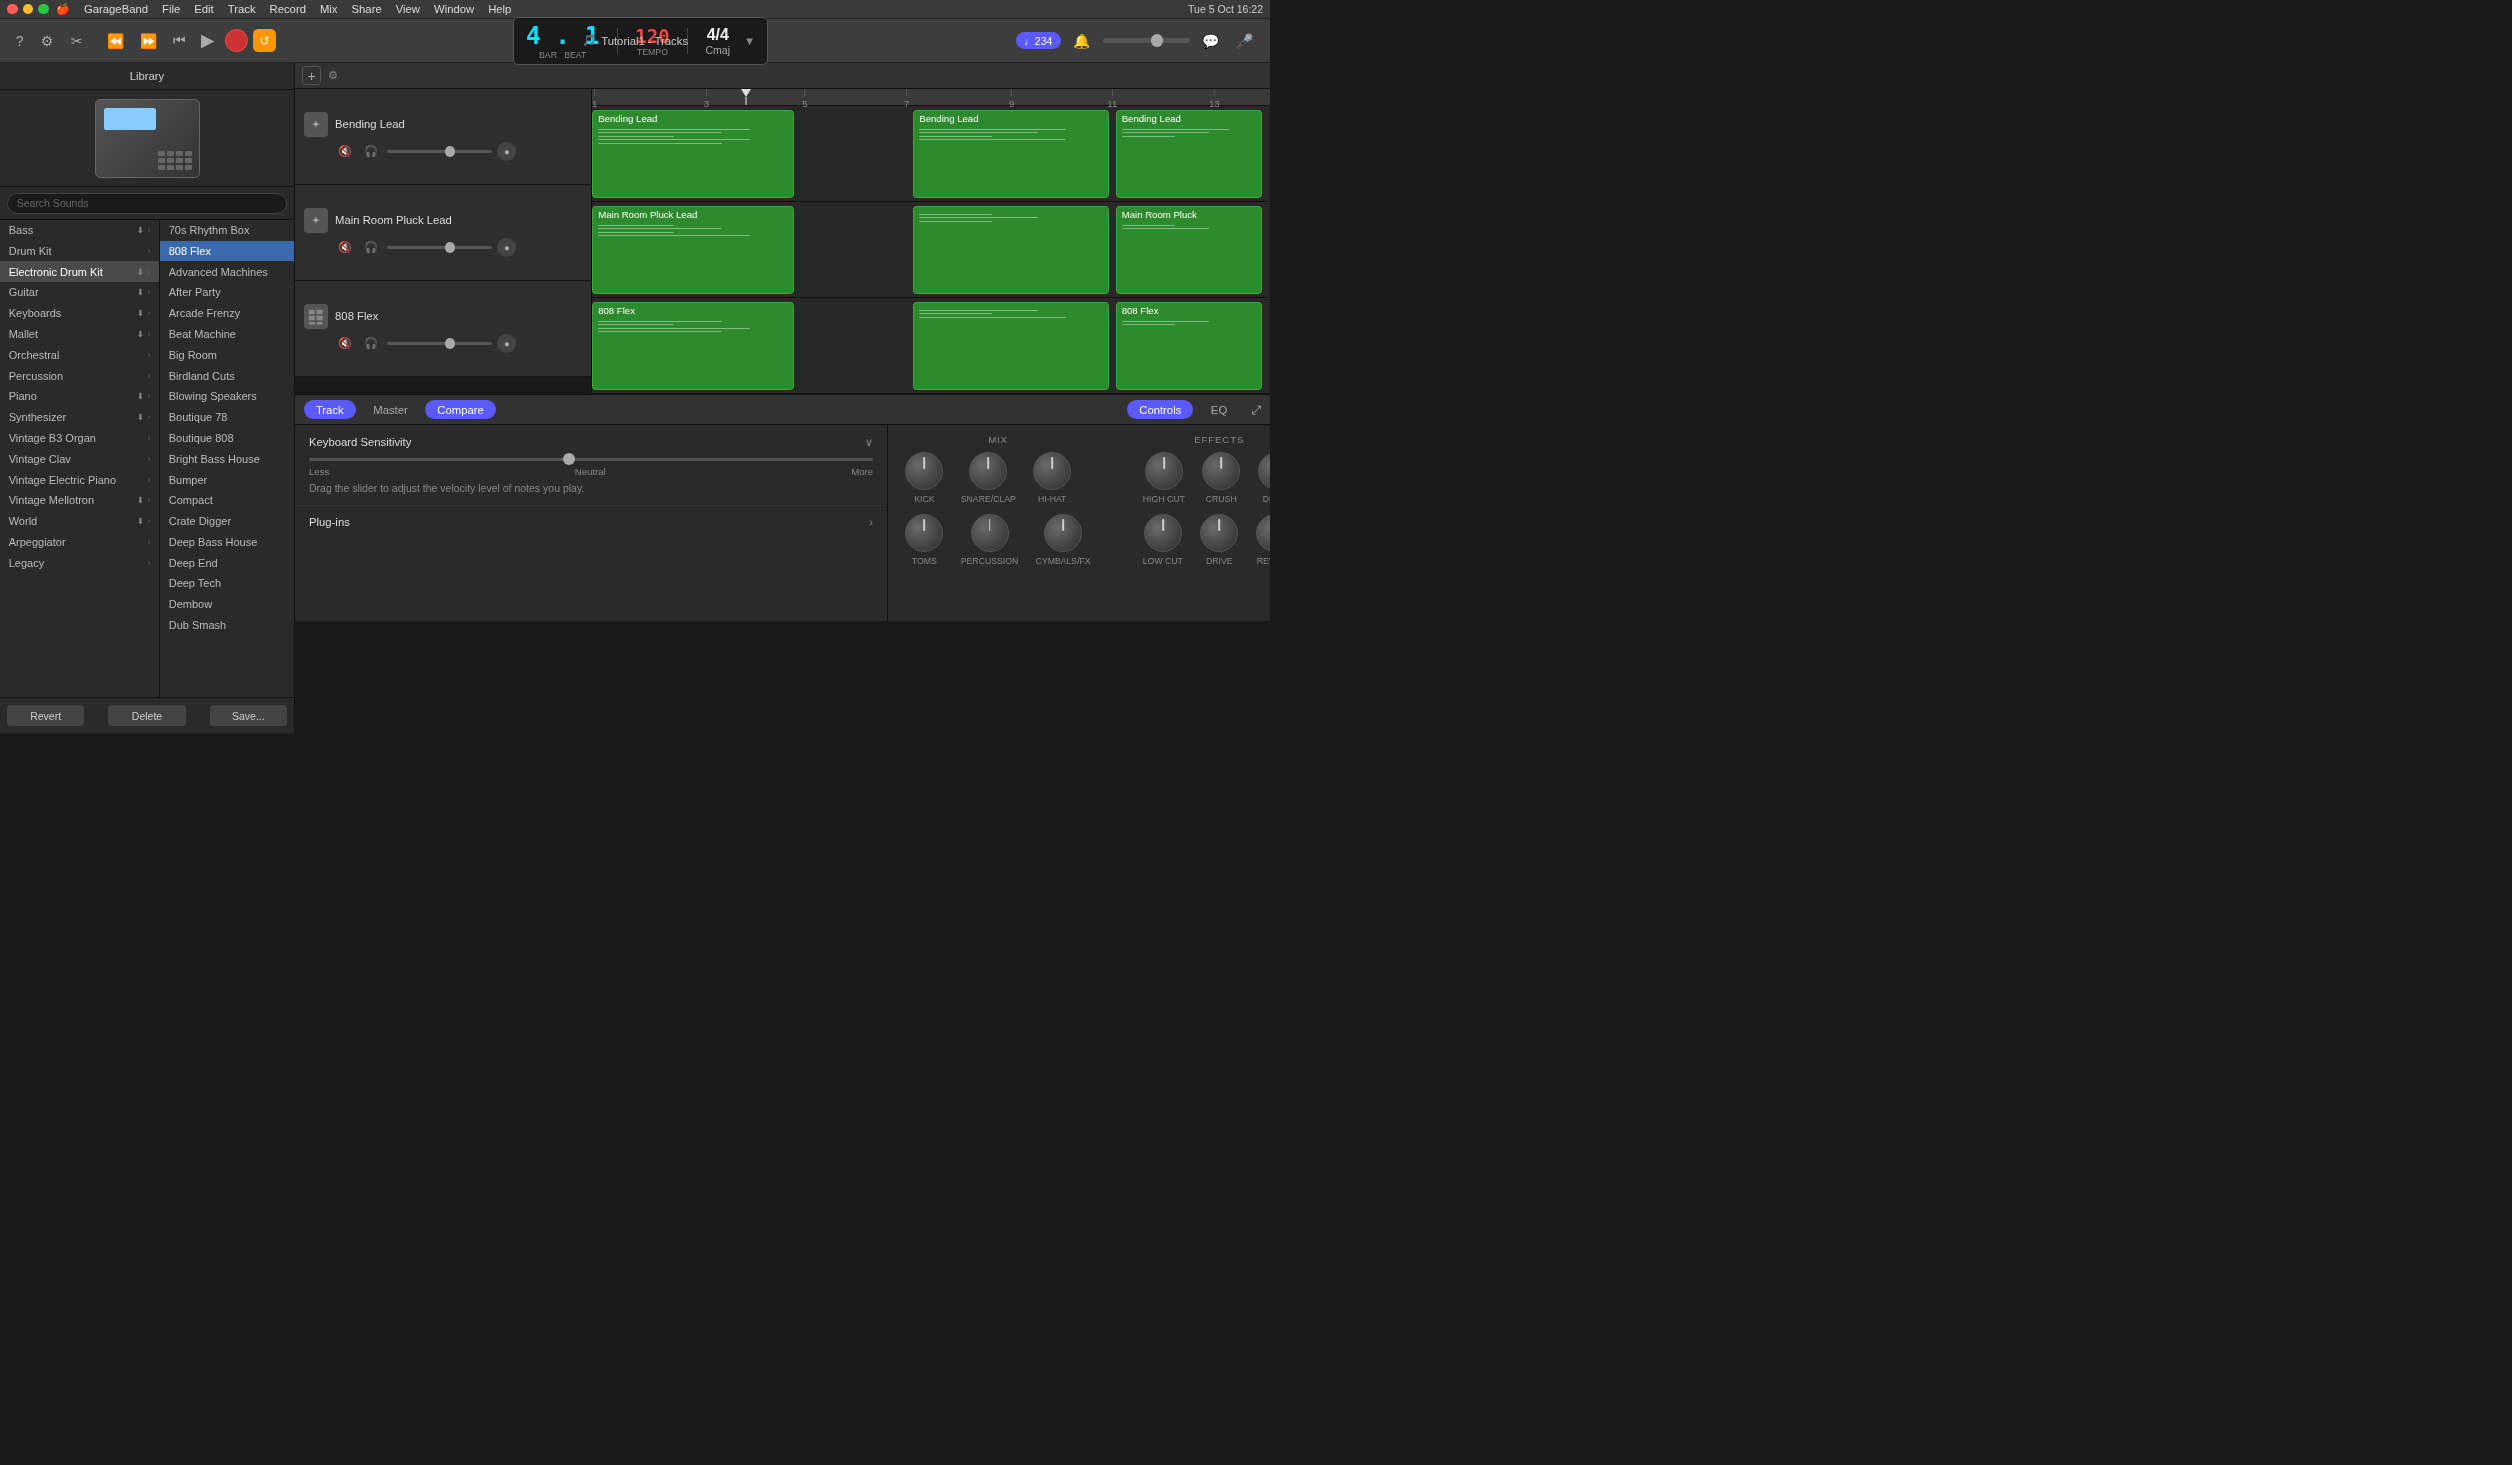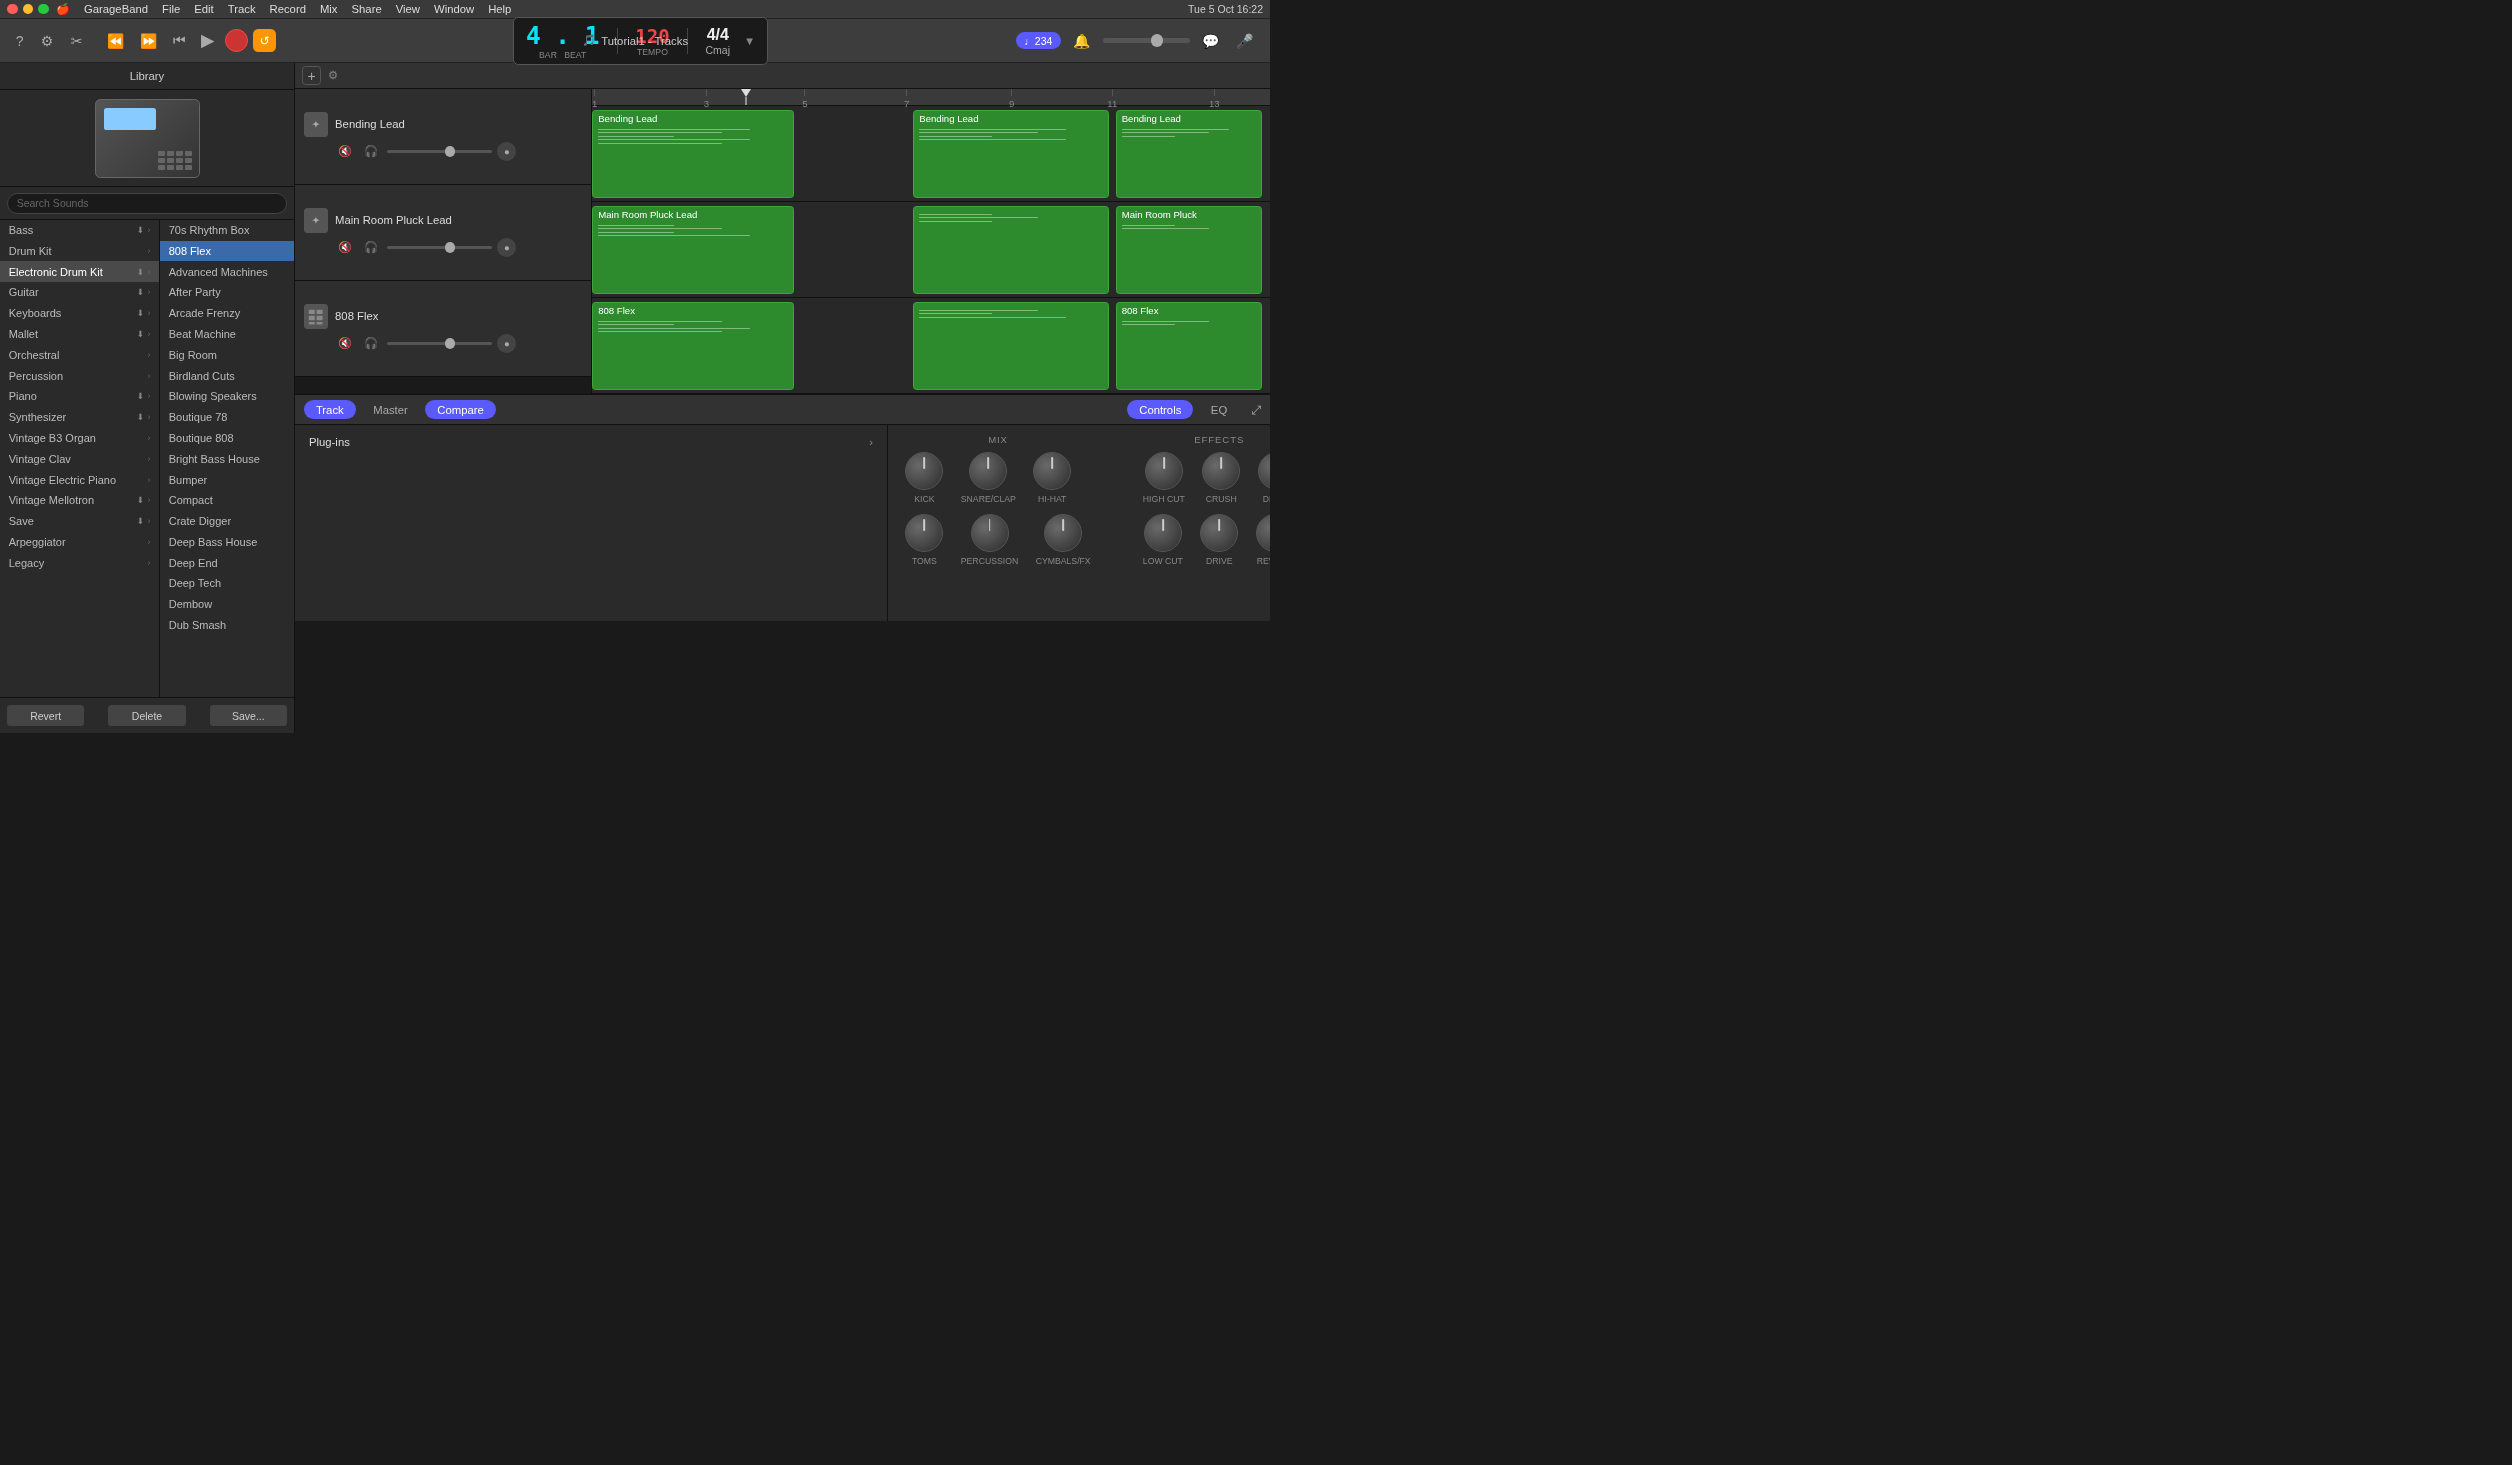--- a/index.html
+++ b/index.html
@@ -730,21 +730,21 @@
           <span class="lib-item-arrow">›</span>
         </div>
         <div class="lib-item">
           <span>Vintage Mellotron</span>
           <div class="lib-item-icons">
             <span class="lib-icon-sm">⬇</span>
             <span class="lib-item-arrow">›</span>
           </div>
         </div>
         <div class="lib-item">
-          <span>Save</span>
+          <span>World</span>
           <div class="lib-item-icons">
             <span class="lib-icon-sm">⬇</span>
             <span class="lib-item-arrow">›</span>
           </div>
         </div>
         <div class="lib-item">
           <span>Arpeggiator</span>
           <span class="lib-item-arrow">›</span>
         </div>
         <div class="lib-item">
@@ -1027,20 +1027,37 @@
         <button class="bottom-tab">Master</button>
         <button class="bottom-tab compare">Compare</button>
         <button class="bottom-tab-controls bottom-tab-right" style="margin-left:auto;">Controls</button>
         <button class="bottom-tab-eq">EQ</button>
         <button class="expand-btn">⤢</button>
       </div>
 
       <div class="bottom-content">
 
         <div class="bottom-left">
+          <div class="keyboard-sensitivity">
+            <div class="ks-header">
+              <span class="ks-title">Keyboard Sensitivity</span>
+              <span class="ks-arrow">∨</span>
+            </div>
+            <div class="ks-slider-container">
+              <div class="ks-slider-track">
+                <div class="ks-slider-thumb"></div>
+              </div>
+            </div>
+            <div class="ks-labels">
+              <span>Less</span>
+              <span>Neutral</span>
+              <span>More</span>
+            </div>
+            <div class="ks-desc">Drag the slider to adjust the velocity level of notes you play.</div>
+          </div>
 
           <div class="plugins-row">
             <span class="plugins-label">Plug-ins</span>
             <span class="plugins-arrow">›</span>
           </div>
         </div>
 
         <div class="mix-effects-panel">
           <div style="display:flex;gap:17.4px;">
 

